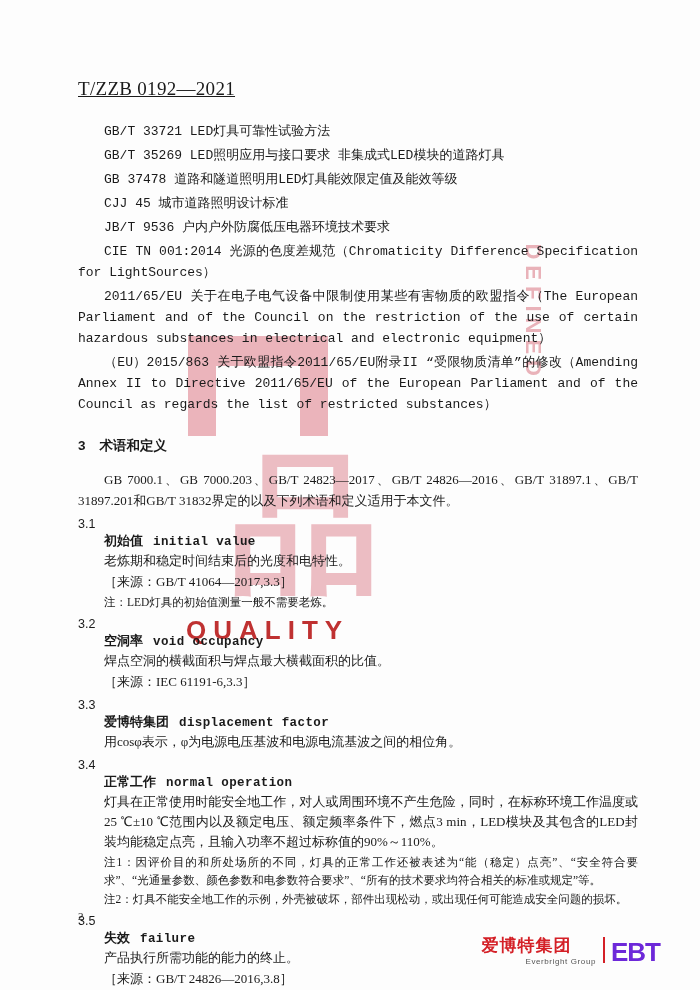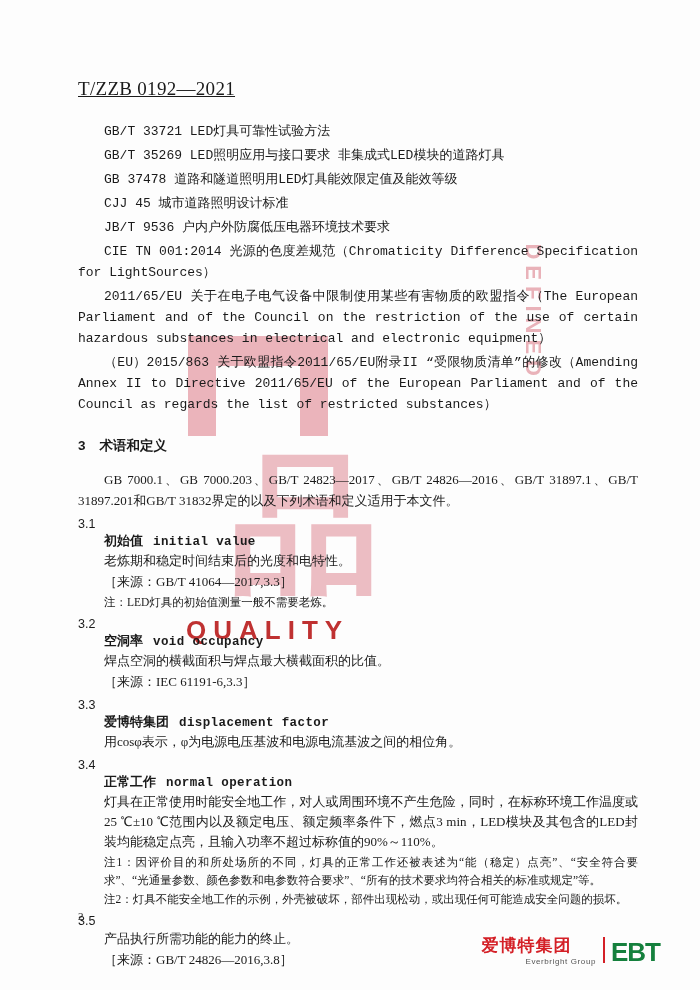--- a/index.html
+++ b/index.html
@@ -210,21 +210,21 @@
   }
   .footer-sep {
     width: 2px;
     height: 26px;
     background: #d42027;
     margin: 0 6px 0 7px;
   }
   .footer-ebt {
     font-size: 26px;
     font-weight: bold;
-    color: #15803d;
+    color: #6d28d9;
     font-family: "Liberation Sans", sans-serif;
     letter-spacing: -1px;
   }
 </style>
 </head>
 <body>
 
 <div class="page">
 
   <div class="watermark">
@@ -278,20 +278,23 @@
 
     <div class="term-num">3.4</div>
     <div class="term-line">
       <span>正常工作</span><span class="term-en">normal operation</span>
     </div>
     <p class="term-def">灯具在正常使用时能安全地工作，对人或周围环境不产生危险，同时，在标称环境工作温度或25 ℃±10 ℃范围内以及额定电压、额定频率条件下，燃点3 min，LED模块及其包含的LED封装均能稳定点亮，且输入功率不超过标称值的90%～110%。</p>
     <p class="term-note">注1：因评价目的和所处场所的不同，灯具的正常工作还被表述为“能（稳定）点亮”、“安全符合要求”、“光通量参数、颜色参数和电参数符合要求”、“所有的技术要求均符合相关的标准或规定”等。</p>
     <p class="term-note">注2：灯具不能安全地工作的示例，外壳被破坏，部件出现松动，或出现任何可能造成安全问题的损坏。</p>
 
     <div class="term-num">3.5</div>
+    <div class="term-line">
+      <span>失效</span><span class="term-en">failure</span>
+    </div>
     <p class="term-def">产品执行所需功能的能力的终止。</p>
     <p class="term-src">［来源：GB/T 24826—2016,3.8］</p>
 
   </div>
 
   <div class="page-num">2</div>
 
   <div class="footer">
     <div>
       <div class="footer-cn">爱博特集团</div>

